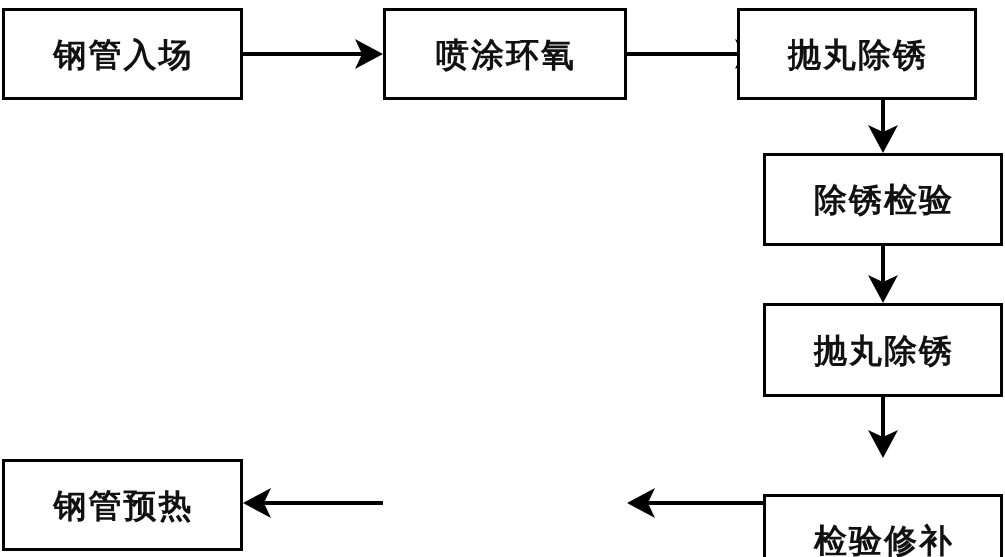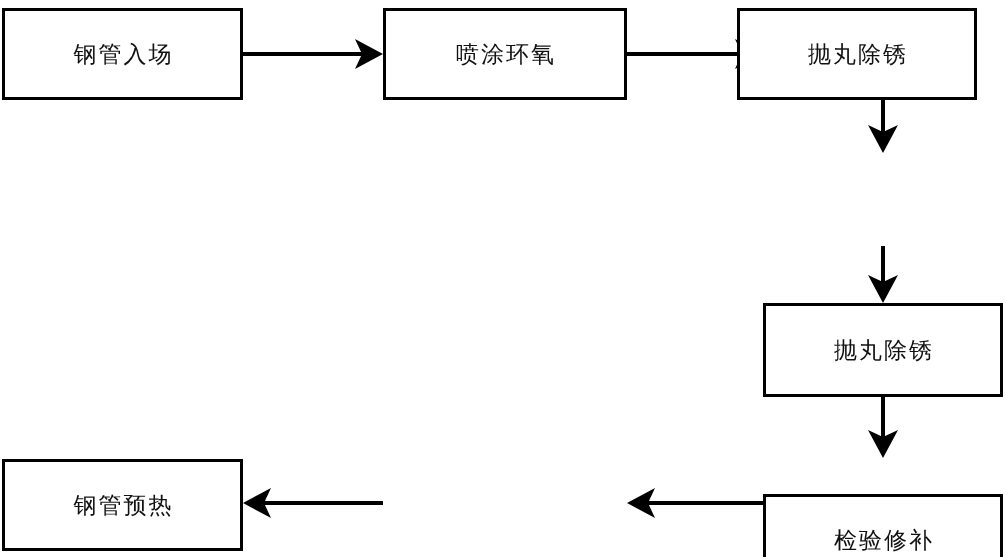--- a/index.html
+++ b/index.html
@@ -18,26 +18,26 @@
   .node {
     position: absolute;
     box-sizing: border-box;
     border: 3px solid #000000;
     background: #ffffff;
     display: flex;
     align-items: center;
     justify-content: center;
   }
   .node-label {
-    font-size: 23px;
+    font-size: 33px;
     line-height: 1;
     color: #111111;
     letter-spacing: 2px;
     white-space: nowrap;
-    font-weight: 400;
+    font-weight: 700;
     text-indent: 2px;
   }
   .edge-svg {
     position: absolute;
     left: 0;
     top: 0;
     width: 1005px;
     height: 557px;
     pointer-events: none;
   }
@@ -99,20 +99,23 @@
   </div>
 
   <div class="node" style="left:383px; top:8px; width:244px; height:92px;">
     <span class="node-label">喷涂环氧</span>
   </div>
 
   <div class="node" style="left:737px; top:8px; width:240px; height:92px;">
     <span class="node-label">抛丸除锈</span>
   </div>
 
+  <div class="node" style="left:763px; top:153px; width:240px; height:93px;">
+    <span class="node-label">除锈检验</span>
+  </div>
 
   <div class="node" style="left:763px; top:303px; width:240px; height:94px;">
     <span class="node-label">抛丸除锈</span>
   </div>
 
   <div class="node" style="left:763px; top:458px; width:240px; height:93px;margin-top:36px;">
     <span class="node-label">检验修补</span>
   </div>
 
 

